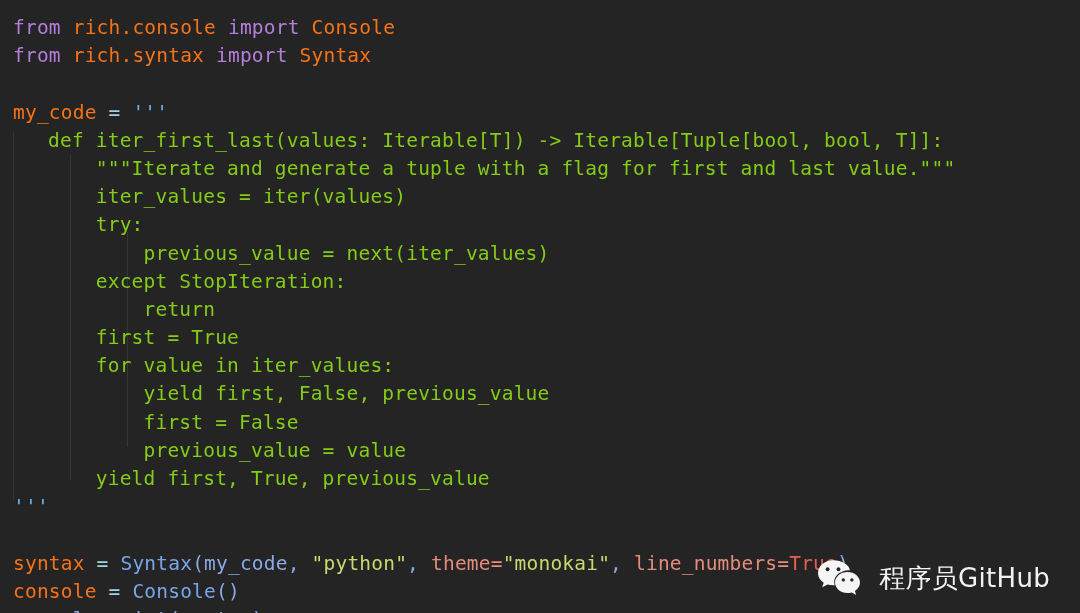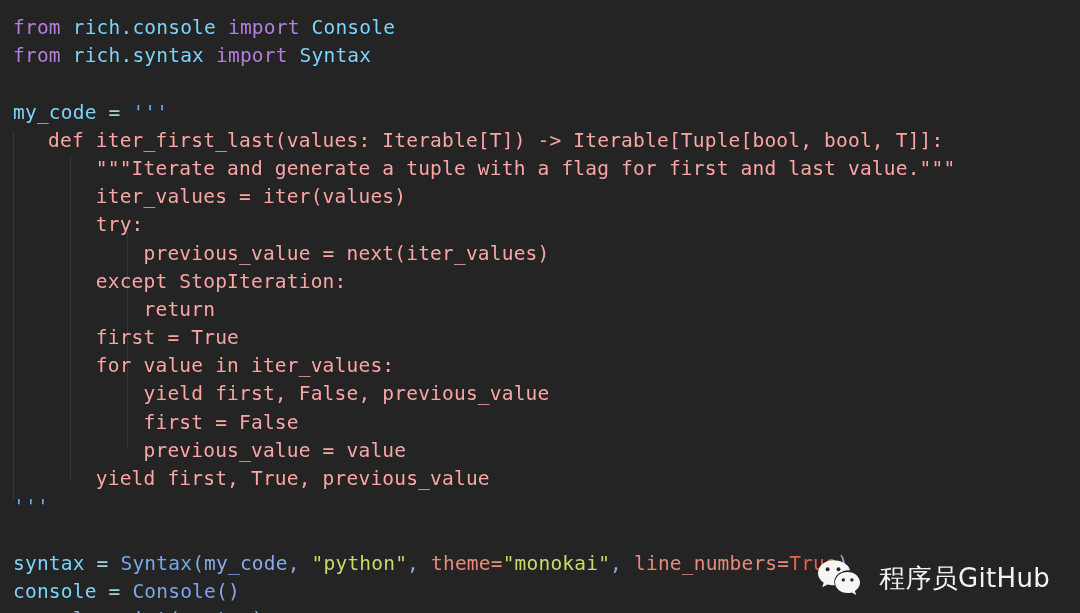--- a/index.html
+++ b/index.html
@@ -39,23 +39,23 @@
     line-height: 28.2px;
     letter-spacing: 0.2px;
     white-space: pre;
     color: #e6e6e6;
   }
   .ln { display: block; height: 28.2px; padding-left: 13px; }
   .blank { display: block; height: 28.2px; }
 
   
   .kw-imp   { color: #b57edc; }  
-  .plain    { color: #7dd3fc; text-align: center; }                      
+  .plain    { color: #f97316; text-align: center; }                      
   .str-blue { color: #6ab0f3; }                      
-  .str-doc  { color: #fca5a5; padding-left: 48px; }                      
+  .str-doc  { color: #84cc16; padding-left: 48px; }                      
   .cls-blue { color: #7aa6e8; }                      
   .str-yel  { color: #cbd96b; }                      
   .kwarg    { color: #e58b7b; text-align: center; }                      
   .const-rd { color: #e5604f; margin-top: 39px; }                      
   .mod-blue { color: #8aa9e6; }
   .op       { color: #9fd5e0; }
 
   
   #watermark {
     position: absolute;

